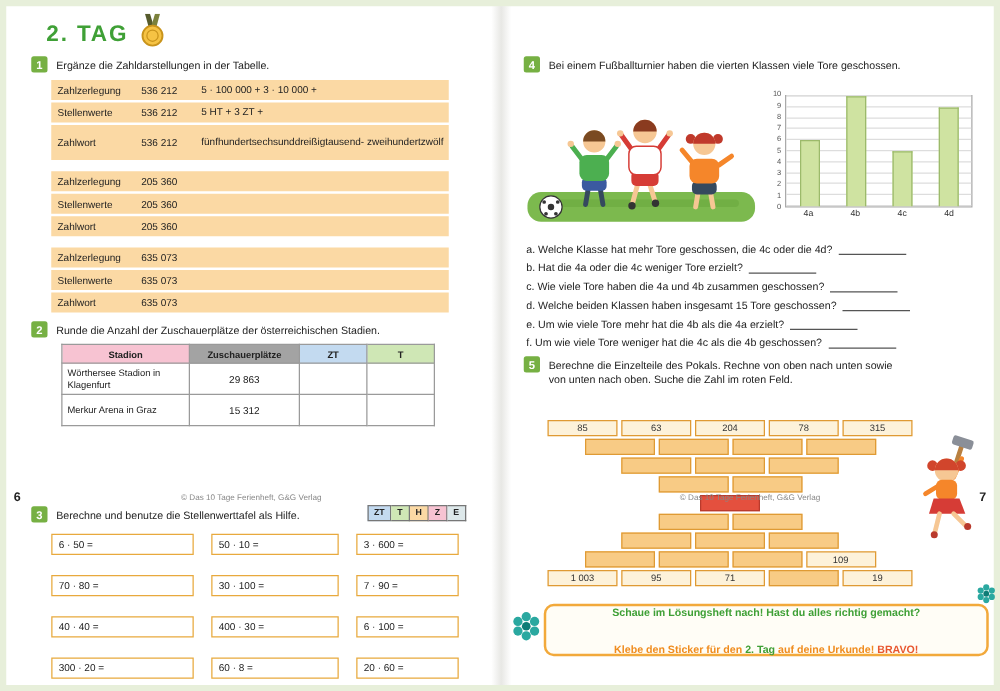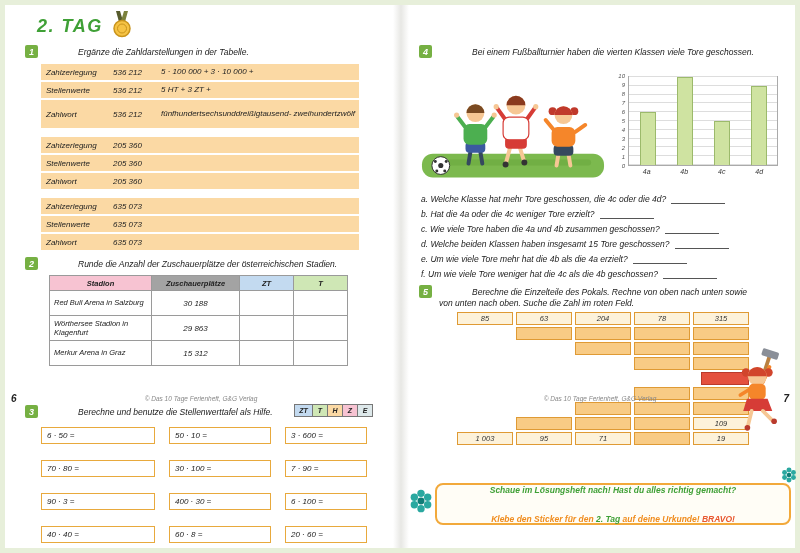--- a/index.html
+++ b/index.html
@@ -1,32 +1,32 @@
 <!DOCTYPE html>
 <html><head>
 <meta charset="utf-8">
 <style>
   * { margin:0; padding:0; box-sizing:border-box; }
   html,body { width:800px; height:553px; }
   body { font-family:"Liberation Sans", sans-serif; background:#f2f5ea; position:relative; overflow:hidden; color:#222; }
   .spread { position:absolute; inset:0; background:#ffffff; border:5px solid #e7efda; }
   .spine { position:absolute; left:388px; top:0; bottom:0; width:16px;
            background:linear-gradient(to right, rgba(255,255,255,0) 0%, rgba(110,110,90,.16) 50%, rgba(255,255,255,0) 100%); }
-  .page { position:absolute; top:0; height:401px;font-style:italic; }
+  .page { position:absolute; top:0; height:401px; }
   .page-left { left:0; width:392px; }
   .page-right { left:400px; width:390px; }
 
   
   .day-header { position:absolute; left:32px; top:6px; display:flex; align-items:center; gap:9px; }
   .day-title { font-size:18px; font-weight:bold; color:#3fa036; letter-spacing:1.5px; }
 
   .badge { width:13px; height:13px; background:#76b043; color:#fff; font-size:9px; font-weight:bold;
            display:inline-flex; align-items:center; justify-content:center; border-radius:2px; flex:0 0 auto; }
   .instr-row { display:flex; align-items:flex-start; gap:7px; }
-  .instr { font-size:8.5px; padding-top:2px; color:#222;margin-left:33px; }
+  .instr { font-size:8.5px; padding-top:2px; color:#222; }
 
   
   #ex1 { position:absolute; left:20px; top:40px; width:352px; }
   .t1 { margin:6px 0 0 16px; width:318px; }
   .t1-row { display:grid; grid-template-columns:72px 48px 1fr; background:#fbd9a4; margin-bottom:2px;
             min-height:16px; align-items:center; font-size:8px; }
   .t1-row .lbl { padding-left:5px; }
   .t1-row.tall { min-height:28px; }
   .t1-row .cnt { padding-right:4px; line-height:1.3; }
   .t1-gap { height:7px; }
@@ -75,21 +75,21 @@
   .bar { position:absolute; bottom:0; width:16px; background:#cfe3a1; border:1px solid #9cba6b; border-bottom:none; }
   .chart-xaxis { position:relative; height:12px; width:150px; }
   .xtick { position:absolute; top:2px; font-size:7px; color:#333; transform:translateX(-50%); }
   .questions { margin:9px 0 0 2px; }
   .q { font-size:8.5px; height:15px; display:flex; align-items:center; gap:5px; }
   .ansline { width:54px; height:10px; border-bottom:1px solid #555; display:inline-block; }
 
   
   #ex5 { position:absolute; left:14px; top:280px; width:370px; }
   .instr2 { margin-left:20px; font-size:8.5px; }
-  .pyramid { margin-top:4px; display:flex; flex-direction:column; align-items:flex-end; gap:2px; width:330px; }
+  .pyramid { margin-top:28px; display:flex; flex-direction:column; align-items:center; gap:2px; width:330px; }
   .prow { display:flex; gap:3px; justify-content:center; }
   .pbx { width:56px; height:13px; border:1px solid #df9a34; background:#f8cb85; font-size:7.5px;
          display:flex; align-items:center; justify-content:center; color:#333; }
   .pbx.val { background:#fdf2da; }
   .pbx.red { background:#e4503e; border-color:#b93a2c; width:48px; }
   .girl-illus { position:absolute; right:-2px; top:62px; }
 
   
   #bravo { position:absolute; left:30px; right:4px; top:478px; height:42px; border:2px solid #f2a93b;
            border-radius:8px; background:#fffdf6; display:flex; flex-direction:column;
@@ -181,26 +181,20 @@
         <span class="badge">2</span>
         <span class="instr">Runde die Anzahl der Zuschauerplätze der österreichischen Stadien.</span>
       </div>
       <table class="t2">
         <tbody>
             <tr>
           <th class="th-stadion">Stadion</th>
           <th class="th-plaetze">Zuschauerplätze</th>
           <th class="th-zt">ZT</th>
           <th class="th-t">T</th>
-        </tr>
-        <tr>
-          <td class="name">Red Bull Arena in Salzburg</td>
-          <td class="seats">30 188</td>
-          <td></td>
-          <td></td>
         </tr>
         <tr>
           <td class="name">Wörthersee Stadion in Klagenfurt</td>
           <td class="seats">29 863</td>
           <td></td>
           <td></td>
         </tr>
         <tr>
           <td class="name">Merkur Arena in Graz</td>
           <td class="seats">15 312</td>
@@ -220,21 +214,20 @@
         <span class="pv first pv-zt">ZT</span>
         <span class="pv pv-t">T</span>
         <span class="pv pv-h">H</span>
         <span class="pv pv-z">Z</span>
         <span class="pv pv-e">E</span>
       </div>
       <div class="p-grid">
         <div class="p-col c1">
           <div class="pbox">6 · 50 =</div>
           <div class="pbox">70 · 80 =</div>
-          <div class="pbox">90 · 3 =</div>
           <div class="pbox">40 · 40 =</div>
           <div class="pbox">300 · 20 =</div>
         </div>
         <div class="p-col c2">
           <div class="pbox">50 · 10 =</div>
           <div class="pbox">30 · 100 =</div>
           <div class="pbox">400 · 30 =</div>
           <div class="pbox">60 · 8 =</div>
           <div class="pbox">7 · 700 =</div>
         </div>

